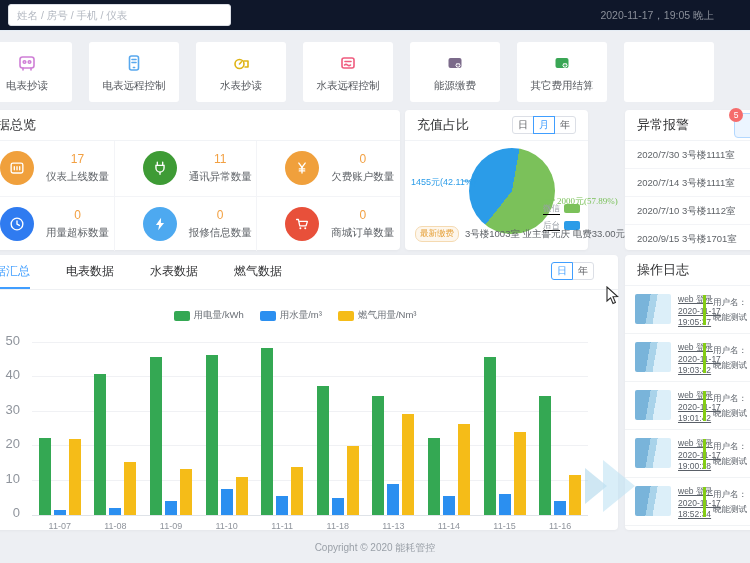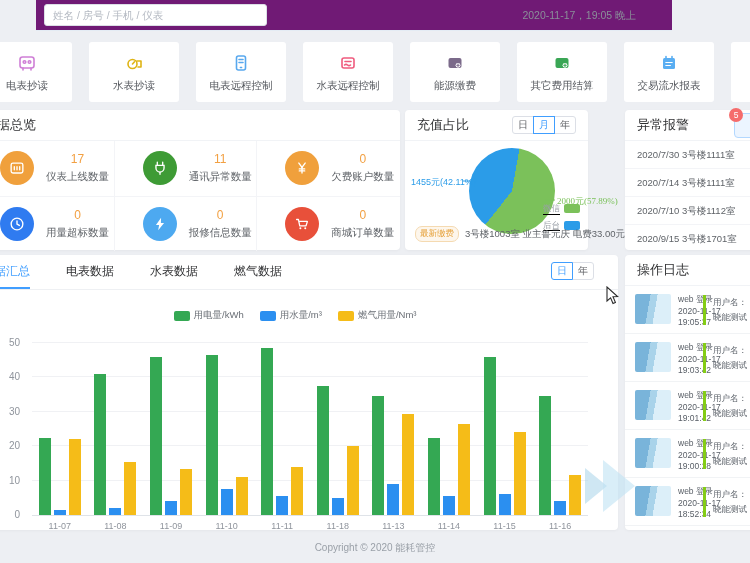--- a/index.html
+++ b/index.html
@@ -1,19 +1,19 @@
 <!DOCTYPE html>
 <html><head>
 <meta charset="utf-8">
 <style>
   html,body{margin:0;padding:0;}
   body{width:750px;height:563px;position:relative;overflow:hidden;background:#edeff3;
        font-family:"Liberation Sans","DejaVu Sans",sans-serif;-webkit-font-smoothing:antialiased;}
   
-  .topbar{position:absolute;left:0;top:0;width:636px;height:30px;background:#701a75;border-bottom:1px solid #e4ecf4;margin-left:36px;}
+  .topbar{position:absolute;left:0;top:0;width:750px;height:30px;background:#0f172a;border-bottom:1px solid #e4ecf4;}
   .search-input{position:absolute;left:8px;top:4px;width:205px;height:20px;border:1px solid #dcdfe6;border-radius:3px;
        font-size:10.5px;color:#606266;padding:0 8px;outline:none;background:#fff;}
   .search-input::placeholder{color:#b4b9c2;}
   .topbar-time{position:absolute;right:36px;top:9px;font-size:10.5px;color:#8a8f99;}
   
   .qrow{position:absolute;left:-18px;top:42px;width:900px;height:60px;display:flex;gap:17px;}
   .qcard{width:90px;height:60px;background:#fff;border-radius:3px;display:flex;flex-direction:column;
        align-items:center;justify-content:center;cursor:pointer;flex:0 0 auto;}
   .qicon{height:22px;display:flex;align-items:center;justify-content:center;}
   .qlabel{font-size:10.5px;color:#55585e;margin-top:5px;white-space:nowrap;}
@@ -63,33 +63,33 @@
   #summary{left:-28px;top:255px;width:646px;height:275px;}
   .tabbar{height:34px;display:flex;align-items:stretch;gap:36px;padding-left:10px;border-bottom:1px solid #eef0f3;position:relative;}
   .nav-tab{font-size:12px;color:#303133;display:flex;align-items:center;cursor:pointer;border-bottom:2px solid transparent;box-sizing:border-box;}
   .nav-tab.active{color:#409eff;border-bottom-color:#409eff;}
   .range-tabs{position:absolute;right:24px;top:7px;}
   .chart-legend{position:absolute;left:0;right:0;top:54px;display:flex;justify-content:center;gap:16px;}
   .lg-item{display:flex;align-items:center;gap:4px;cursor:pointer;}
   .lg-swatch{width:16px;height:10px;border-radius:2px;}
   .lg-text{font-size:9.5px;color:#6a6f76;}
   .y-axis{position:absolute;left:26px;top:88px;width:26px;height:172px;}
-  .ytick{position:absolute;right:4px;font-size:10px;color:#8f949c;}
+  .ytick{position:absolute;right:4px;font-size:13px;color:#8f949c;}
   .plot{position:absolute;left:60px;top:88px;width:556px;height:172px;border-bottom:1px solid #dfe3e8;}
   .gridline{position:absolute;left:0;right:0;height:1px;background:#f0f1f4;}
   .bar-groups{position:absolute;left:0;right:0;top:0;bottom:0;display:flex;}
   .bar-group{flex:1;position:relative;display:flex;align-items:flex-end;justify-content:center;gap:3px;}
   .bar{width:12px;}
   .xlab{position:absolute;bottom:-16px;left:0;right:0;text-align:center;font-size:9px;color:#8f949c;}
   
   #logs{left:625px;top:255px;width:135px;height:275px;overflow:hidden;}
   .log-entry{height:48px;box-sizing:border-box;padding:8px 0 0 10px;border-bottom:1px solid #f1f3f5;position:relative;display:flex;cursor:pointer;}
   .log-thumb{width:36px;height:30px;border-radius:2px;flex:0 0 auto;
        background:linear-gradient(100deg,#79b4da 0 38%,#a9d3ea 38% 55%,#dcEFf9 55%),#cfe7f4;}
-  .log-col{margin-left:7px;font-size:8.5px;line-height:11.5px;color:#5a6068;white-space:nowrap;}
+  .log-col{margin-left:7px;font-size:8.5px;line-height:11.5px;color:#5a6068;white-space:nowrap;text-decoration:underline;}
   .log-right{position:absolute;left:78px;top:9px;padding-left:7px;border-left:3px solid #84cc16;
        font-size:8.5px;line-height:15px;color:#5a6068;white-space:nowrap;}
   
   .footer{position:absolute;left:0;bottom:8px;width:750px;text-align:center;font-size:10px;color:#9aa0a8;}
   .watermark{position:absolute;left:583px;top:458px;z-index:5;pointer-events:none;}
   .cursor{position:absolute;left:606px;top:286px;z-index:9;pointer-events:none;}
 </style>
 </head>
 <body>
 
@@ -104,40 +104,40 @@
         <svg width="20" height="20" viewBox="0 0 20 20" fill="none" stroke="currentColor" stroke-width="1.6" stroke-linecap="round" stroke-linejoin="round">
           <rect x="3" y="4" width="14" height="11" rx="2.5"></rect>
           <circle cx="7.5" cy="9" r="1.3"></circle>
           <circle cx="12.5" cy="9" r="1.3"></circle>
           <path d="M6 15v2M14 15v2"></path>
         </svg>
       </div>
       <div class="qlabel">电表抄读</div>
     </div>
     <div class="qcard">
+      <div class="qicon" style="color: rgb(88, 168, 238);">
+        <svg width="20" height="20" viewBox="0 0 20 20" fill="none" stroke="currentColor" stroke-width="1.6" stroke-linecap="round" stroke-linejoin="round">
+          <rect x="5.5" y="3" width="9" height="14" rx="2"></rect>
+          <path d="M8 6.5h4M8 9.5h4"></path>
+          <path d="M9.4 14.5h1.2"></path>
+        </svg>
+      </div>
+      <div class="qlabel">电表远程控制</div>
+    </div>
+    <div class="qcard">
       <div class="qicon" style="color: rgb(223, 180, 20);">
         <svg width="20" height="20" viewBox="0 0 20 20" fill="none" stroke="currentColor" stroke-width="1.6" stroke-linecap="round" stroke-linejoin="round">
           <circle cx="8.5" cy="11" r="4.5"></circle>
           <path d="M8.5 11l2-2.2"></path>
           <path d="M13 8h4v6h-3"></path>
         </svg>
       </div>
       <div class="qlabel">水表抄读</div>
     </div>
     <div class="qcard">
-      <div class="qicon" style="color: rgb(88, 168, 238);">
-        <svg width="20" height="20" viewBox="0 0 20 20" fill="none" stroke="currentColor" stroke-width="1.6" stroke-linecap="round" stroke-linejoin="round">
-          <rect x="5.5" y="3" width="9" height="14" rx="2"></rect>
-          <path d="M8 6.5h4M8 9.5h4"></path>
-          <path d="M9.4 14.5h1.2"></path>
-        </svg>
-      </div>
-      <div class="qlabel">电表远程控制</div>
-    </div>
-    <div class="qcard">
       <div class="qicon" style="color: rgb(239, 91, 126);">
         <svg width="20" height="20" viewBox="0 0 20 20" fill="none" stroke="currentColor" stroke-width="1.6" stroke-linecap="round" stroke-linejoin="round">
           <rect x="4" y="5" width="12" height="10" rx="2"></rect>
           <path d="M6.5 12c1-.9 2-.9 3 0s2 .9 3 0"></path>
           <path d="M7 8.5h6"></path>
         </svg>
       </div>
       <div class="qlabel">水表远程控制</div>
     </div>
     <div class="qcard">
@@ -152,30 +152,20 @@
     </div>
     <div class="qcard">
       <div class="qicon" style="color: rgb(58, 166, 85);">
         <svg width="20" height="20" viewBox="0 0 20 20" fill="none" stroke="currentColor" stroke-width="1.6" stroke-linecap="round" stroke-linejoin="round">
           <rect x="3.5" y="5" width="13" height="10" rx="2" fill="currentColor" stroke="none"></rect>
           <circle cx="13" cy="12.3" r="2.4" fill="#fff" stroke="none"></circle>
           <path d="M13 11v2.6M11.7 12.3h2.6" stroke="currentColor" stroke-width="1"></path>
         </svg>
       </div>
       <div class="qlabel">其它费用结算</div>
-    </div>
-    <div class="qcard">
-      <div class="qicon" style="color: rgb(90, 174, 242);">
-        <svg width="20" height="20" viewBox="0 0 20 20" fill="none" stroke="currentColor" stroke-width="1.6" stroke-linecap="round" stroke-linejoin="round">
-          <rect x="4" y="5" width="12" height="11" rx="1.5" fill="currentColor" stroke="none"></rect>
-          <path d="M7 3.5v3M13 3.5v3"></path>
-          <path d="M6.8 9.5h6.4M6.8 12.5h4.6" stroke="#fff" stroke-width="1.2"></path>
-        </svg>
-      </div>
-      <div class="qlabel">交易流水报表</div>
     </div>
     <div class="qcard"></div>
   </div>
 
 <div class="panel" id="overview">
   <div class="phead">
     <span class="ptitle">数据总览</span>
   </div>
   <div class="stats-grid">
       <div class="stat-cell">

